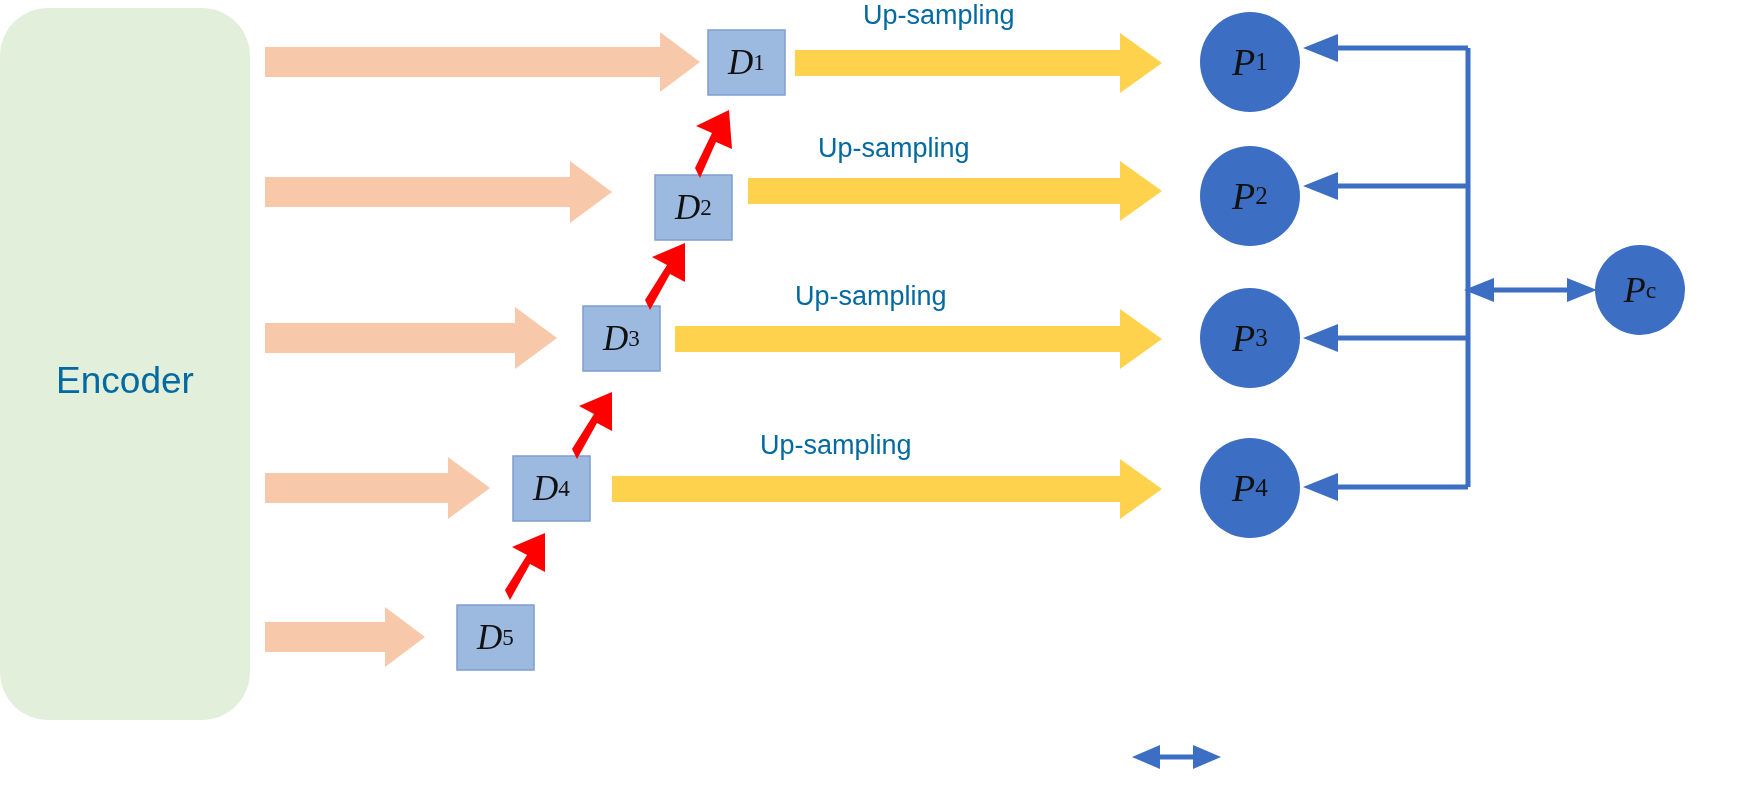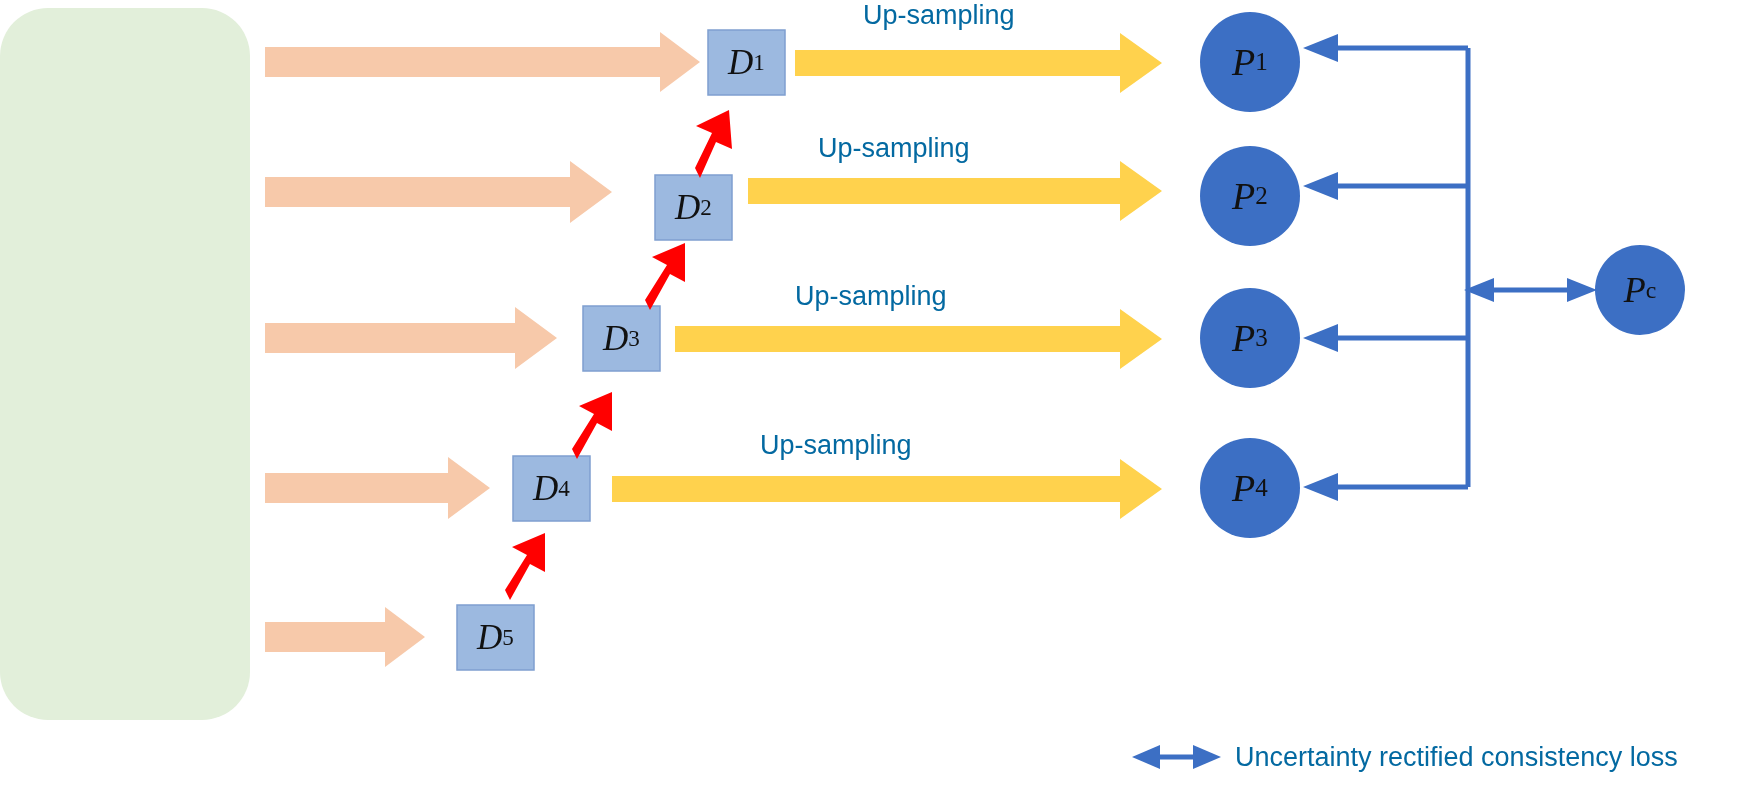--- a/index.html
+++ b/index.html
@@ -96,20 +96,21 @@
       <polygon fill="#3c6fc4" points="1597,290 1567,278 1567,302"></polygon>
     </g>
 
     <g>
       <line x1="1148" y1="757" x2="1205" y2="757" stroke="#3c6fc4" stroke-width="5"></line>
       <polygon fill="#3c6fc4" points="1132,757 1160,745 1160,769"></polygon>
       <polygon fill="#3c6fc4" points="1221,757 1193,745 1193,769"></polygon>
     </g>
   </svg>
 
+  <div class="lbl encoder-label" style="left:0px;top:360px;width:250px;text-align:center;">Encoder</div>
 
   <div class="mathbox" style="left:708px;top:30px;width:77px;height:65px;font-size:35px;">
     <span>D</span>
       <span class="sub">1</span>
   </div>
   <div class="mathbox" style="left:655px;top:175px;width:77px;height:65px;font-size:35px;">
     <span>D</span>
       <span class="sub">2</span>
   </div>
   <div class="mathbox" style="left:583px;top:306px;width:77px;height:65px;font-size:35px;">
@@ -145,15 +146,14 @@
   <div class="circ-label" style="left:1200px;top:438px;width:100px;height:100px;font-size:38px;">
     <span>P</span>
       <span class="sub">4</span>
   </div>
 
   <div class="circ-label" style="left:1592px;top:244px;width:96px;height:92px;font-size:36px;">
     <span>P</span>
       <span class="sub">c</span>
   </div>
 
-  <div class="lbl legend-label" style="left:1235px;top:742px;">Uncertainty rectified consistency loss</div>
 
 </div>
 
 </body></html>

